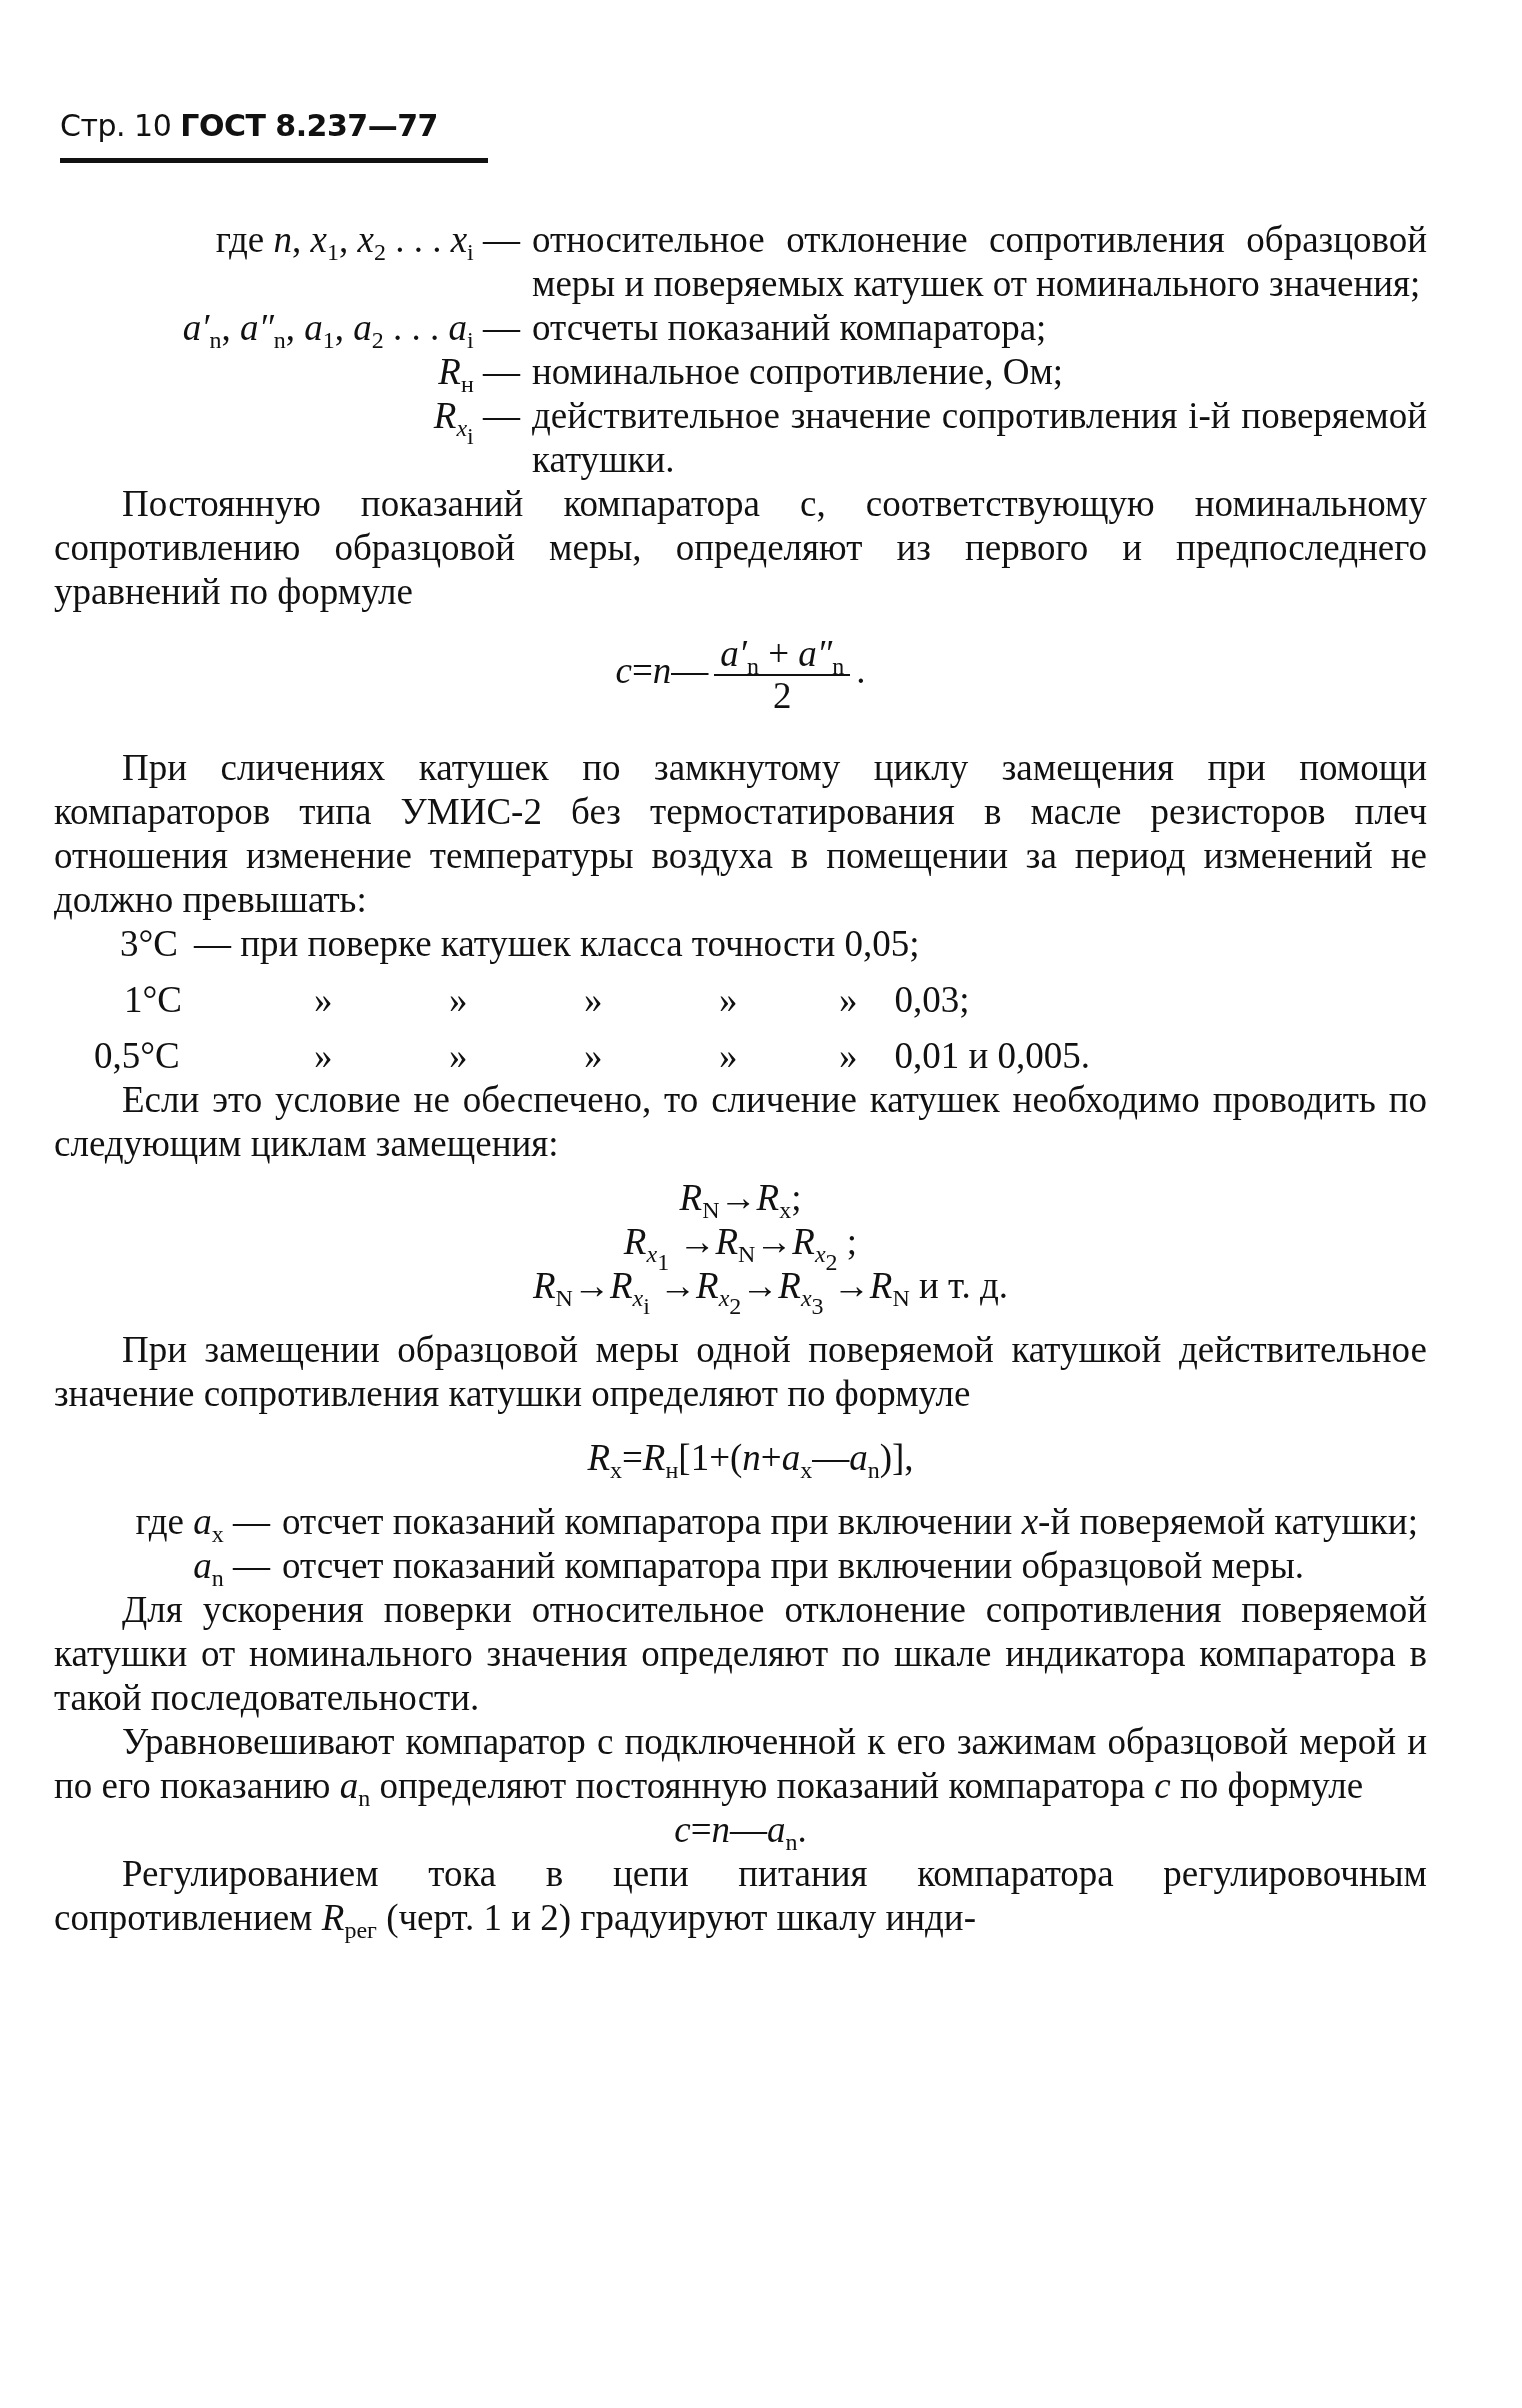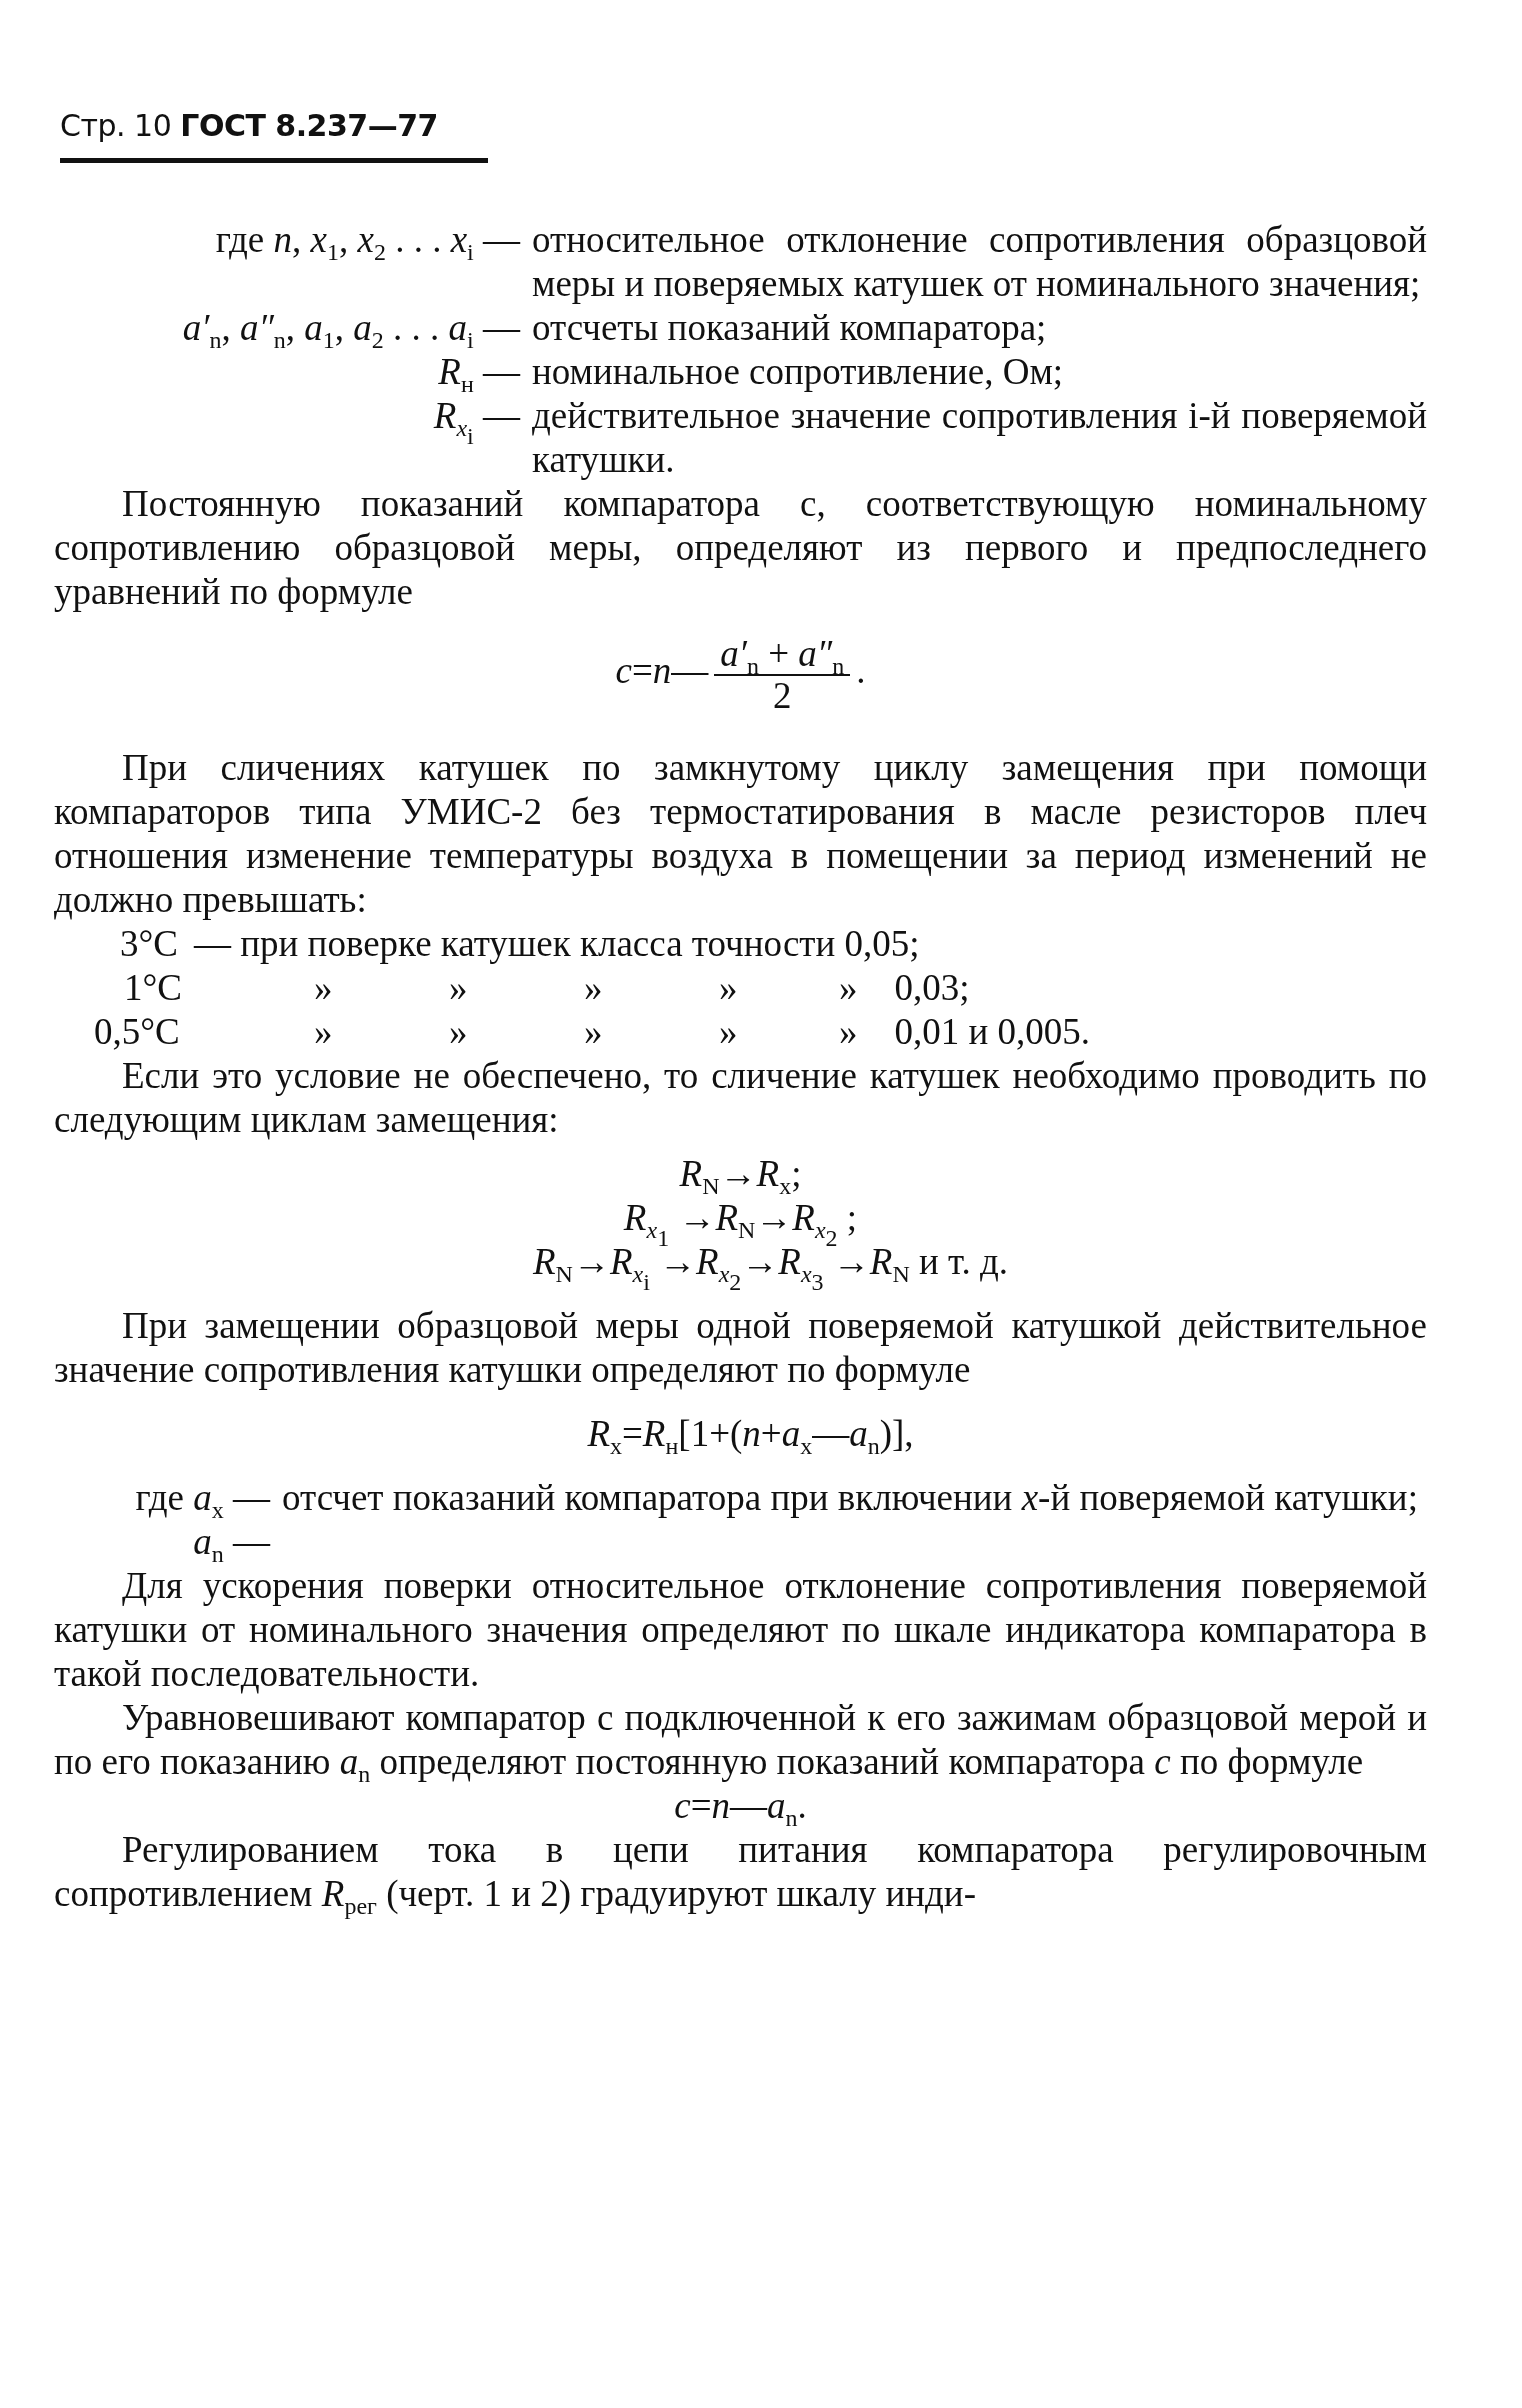--- a/index.html
+++ b/index.html
@@ -17,21 +17,21 @@
   sub i { font-size: 24px; }
   .defs { display: grid; grid-template-columns: 478px 1fr; column-gap: 0; }
   .defs .term { text-align: right; padding-right: 12px; white-space: nowrap; }
   .defs .desc { text-align: justify; }
   .formula { text-align: center; margin: 0; }
   .frac { display: inline-flex; flex-direction: column; align-items: center; vertical-align: middle; margin: 0 6px; }
   .frac .num { border-bottom: 2px solid #111; padding: 0 6px; line-height: 40px; font-family: Liberation Serif, serif; }
   .frac .den { line-height: 40px; }
   .ttab { display: grid; grid-template-columns: 140px 1fr; }
   .ttab .t { text-align: right; padding-right: 16px; }
-  .dit { display: grid; grid-template-columns: 90px 170px 135px 135px 135px 120px 1fr; }
+  .dit { display: grid; grid-template-columns: 90px 170px 135px 135px 135px 120px 1fr; margin-top: 12px; }
   .defs2 { display: grid; grid-template-columns: 228px 1fr; }
   .defs2 .term { text-align: right; padding-right: 12px; white-space: nowrap; }
   .defs2 .desc { text-align: justify; }
   .sp10 { height: 10px; } .sp20 { height: 20px; } .sp30 { height: 30px; }
 </style>
 </head>
 <body>
 
 <div class="page">
 
@@ -104,20 +104,21 @@
     <p class="p">При замещении образцовой меры одной поверяемой катушкой действительное значение сопротивления катушки определяют по формуле</p>
 
     <div class="sp20"></div>
     <div class="formula" style="padding-left:20px;"><i>R</i><sub>x</sub>=<i>R</i><sub>н</sub>[1+(<i>n</i>+<i>a</i><sub>x</sub>—<i>a</i><sub>n</sub>)],</div>
     <div class="sp20"></div>
 
     <div class="defs2">
       <div class="term">где <i>a</i><sub>x</sub> —</div>
       <div class="desc">отсчет показаний компаратора при включении <i>x</i>-й поверяемой катушки;</div>
       <div class="term"><i>a</i><sub>n</sub> —</div>
+      <div class="desc">отсчет показаний компаратора при включении образцовой меры.</div>
     </div>
 
     <p class="p">Для ускорения поверки относительное отклонение сопротивления поверяемой катушки от номинального значения определяют по шкале индикатора компаратора в такой последовательности.</p>
 
     <p class="p">Уравновешивают компаратор с подключенной к его зажимам образцовой мерой и по его показанию <i>a</i><sub>n</sub> определяют постоянную показаний компаратора <i>c</i> по формуле</p>
 
     <div class="formula"><i>c</i>=<i>n</i>—<i>a</i><sub>n</sub>.</div>
 
     <p class="p">Регулированием тока в цепи питания компаратора регулировочным сопротивлением <i>R</i><sub>рег</sub> (черт. 1 и 2) градуируют шкалу инди-</p>
 

